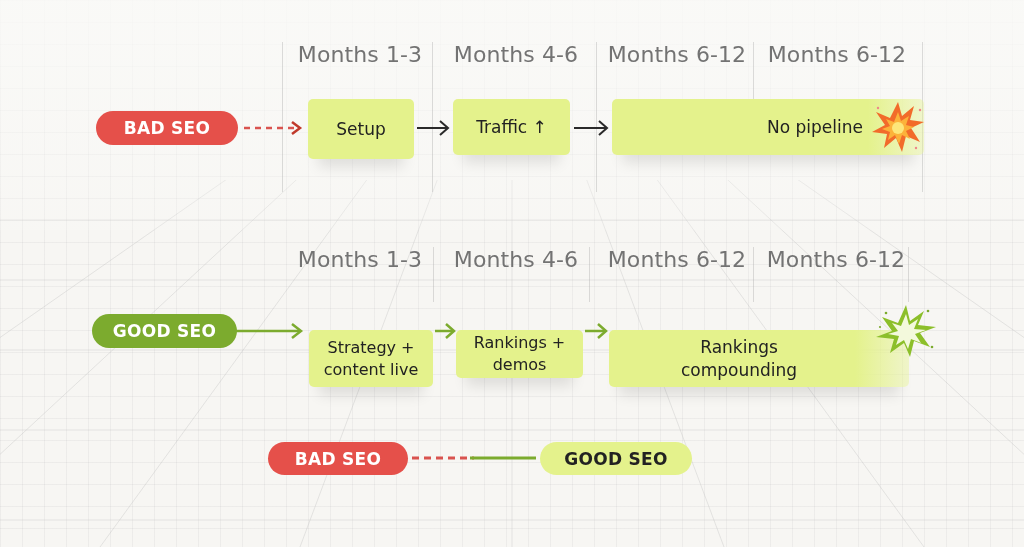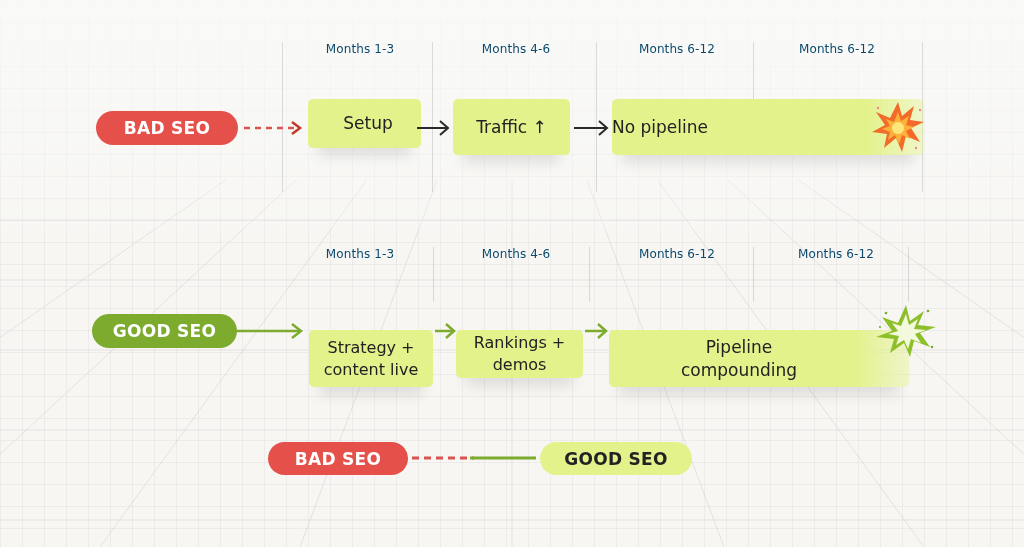--- a/index.html
+++ b/index.html
@@ -21,21 +21,21 @@
     }
     .fade-top {
       position: absolute; left: 0; top: 0; width: 1024px; height: 230px;
       background: linear-gradient(to bottom, rgba(250,250,248,0.85), rgba(250,250,248,0.2));
       pointer-events: none;
     }
     .col-line {
       position: absolute; width: 1px; background: rgba(180,180,180,0.45);
     }
     .month-label {
-      position: absolute; font-size: 12px; color: #0c4a6e; white-space: nowrap;
+      position: absolute; font-size: 22px; color: #737373; white-space: nowrap;
       transform: translateX(-50%); letter-spacing: 0.1px;
     }
     .pill {
       position: absolute; border-radius: 18px; font-weight: bold;
       display: flex; align-items: center; justify-content: center;
       font-size: 17px; letter-spacing: 0.3px;
     }
     .pill.bad { background: #e5504a; color: #fff; }
     .pill.good { background: #7cab2e; color: #fff; }
     .pill.good-light { background: #e4f28c; color: #222; }
@@ -93,36 +93,36 @@
   <div class="month-label" style="left:677px; top:42px;">Months 6-12</div>
   <div class="month-label" style="left:837px; top:42px;">Months 6-12</div>
 
   <div class="pill bad" style="left:96px; top:111px; width:142px; height:34px;">BAD SEO</div>
 
   <svg class="conn" style="left:240px; top:119px;" width="66" height="18">
     <line x1="4" y1="9" x2="54" y2="9" stroke="#d9534f" stroke-width="2.5" stroke-dasharray="6 5"></line>
     <polyline points="52,3 60,9 52,15" fill="none" stroke="#c0392b" stroke-width="2.5"></polyline>
   </svg>
 
-  <div class="box" style="left:308px; top:99px; width:106px; height:49px;padding-left:7px;">Setup</div>
+  <div class="box" style="left:308px; top:99px; width:106px; height:60px;">Setup</div>
 
   <svg class="conn" style="left:414px; top:118px;" width="40" height="20">
     <line x1="3" y1="10" x2="33" y2="10" stroke="#2a2a2a" stroke-width="2"></line>
     <polyline points="26,3 34,10 26,17" fill="none" stroke="#2a2a2a" stroke-width="2"></polyline>
   </svg>
 
   <div class="box" style="left:453px; top:99px; width:117px; height:56px;">Traffic ↑</div>
 
   <svg class="conn" style="left:570px; top:118px;" width="42" height="20">
     <line x1="4" y1="10" x2="36" y2="10" stroke="#2a2a2a" stroke-width="2"></line>
     <polyline points="29,3 37,10 29,17" fill="none" stroke="#2a2a2a" stroke-width="2"></polyline>
   </svg>
 
   <div class="box wide-fade" style="left:612px; top:99px; width:312px; height:56px; justify-content:flex-start; padding-left:0;">
-    <span style="display:block; width:251px; text-align:left; padding-right:0;">No pipeline</span>
+    <span style="display:block; width:251px; text-align:right; padding-right:0;">No pipeline</span>
   </div>
 
   <svg class="burst" style="left:868px; top:100px;" width="58" height="54" viewBox="0 0 58 54">
     <polygon points="30,2 34,16 46,6 42,20 56,22 43,28 52,42 38,36 34,52 28,38 16,48 19,34 4,32 17,25 8,12 22,18" fill="#f26b2a"></polygon>
     <polygon points="30,12 33,21 41,16 38,25 46,27 38,31 42,39 34,35 31,44 27,35 20,40 22,32 14,29 22,26 18,19 26,22" fill="#fcb23a"></polygon>
     <circle cx="30" cy="28" r="6" fill="#fde67a"></circle>
     <circle cx="10" cy="8" r="1.2" fill="#e88"></circle>
     <circle cx="52" cy="10" r="1.2" fill="#e88"></circle>
     <circle cx="48" cy="48" r="1.2" fill="#e88"></circle>
   </svg>
@@ -151,21 +151,21 @@
 
   <div class="box two-line" style="left:456px; top:302px; width:127px; height:48px; white-space:pre-line;">Rankings +
 demos</div>
 
   <svg class="conn" style="left:583px; top:321px;" width="28" height="20">
     <line x1="2" y1="10" x2="22" y2="10" stroke="#7cab2e" stroke-width="2.5"></line>
     <polyline points="15,3 23,10 15,17" fill="none" stroke="#7cab2e" stroke-width="2.5"></polyline>
   </svg>
 
   <div class="box two-line wide-fade" style="left:609px; top:302px; width:300px; height:57px; justify-content:flex-start;">
-    <span style="display:block; width:260px; text-align:center; white-space:pre-line; font-size:17px;">Pipeline
+    <span style="display:block; width:260px; text-align:center; white-space:pre-line; font-size:17px;">Rankings
 compounding</span>
   </div>
 
   <svg class="burst" style="left:872px; top:303px;" width="68" height="56" viewBox="0 0 68 56">
     <polygon points="34,2 38,18 52,8 46,22 64,24 48,30 58,44 42,38 38,54 32,40 18,50 22,36 4,34 20,28 10,14 26,20" fill="#8cbf2a"></polygon>
     <polygon points="34,11 37,22 46,16 42,26 54,27 43,31 49,40 39,36 36,46 32,37 24,42 27,33 16,31 26,28 20,20 29,23" fill="#f3f9dc"></polygon>
     <circle cx="14" cy="10" r="1.3" fill="#7cab2e"></circle>
     <circle cx="56" cy="8" r="1.3" fill="#7cab2e"></circle>
     <circle cx="60" cy="44" r="1.3" fill="#7cab2e"></circle>
     <circle cx="8" cy="24" r="1.1" fill="#7cab2e"></circle>

